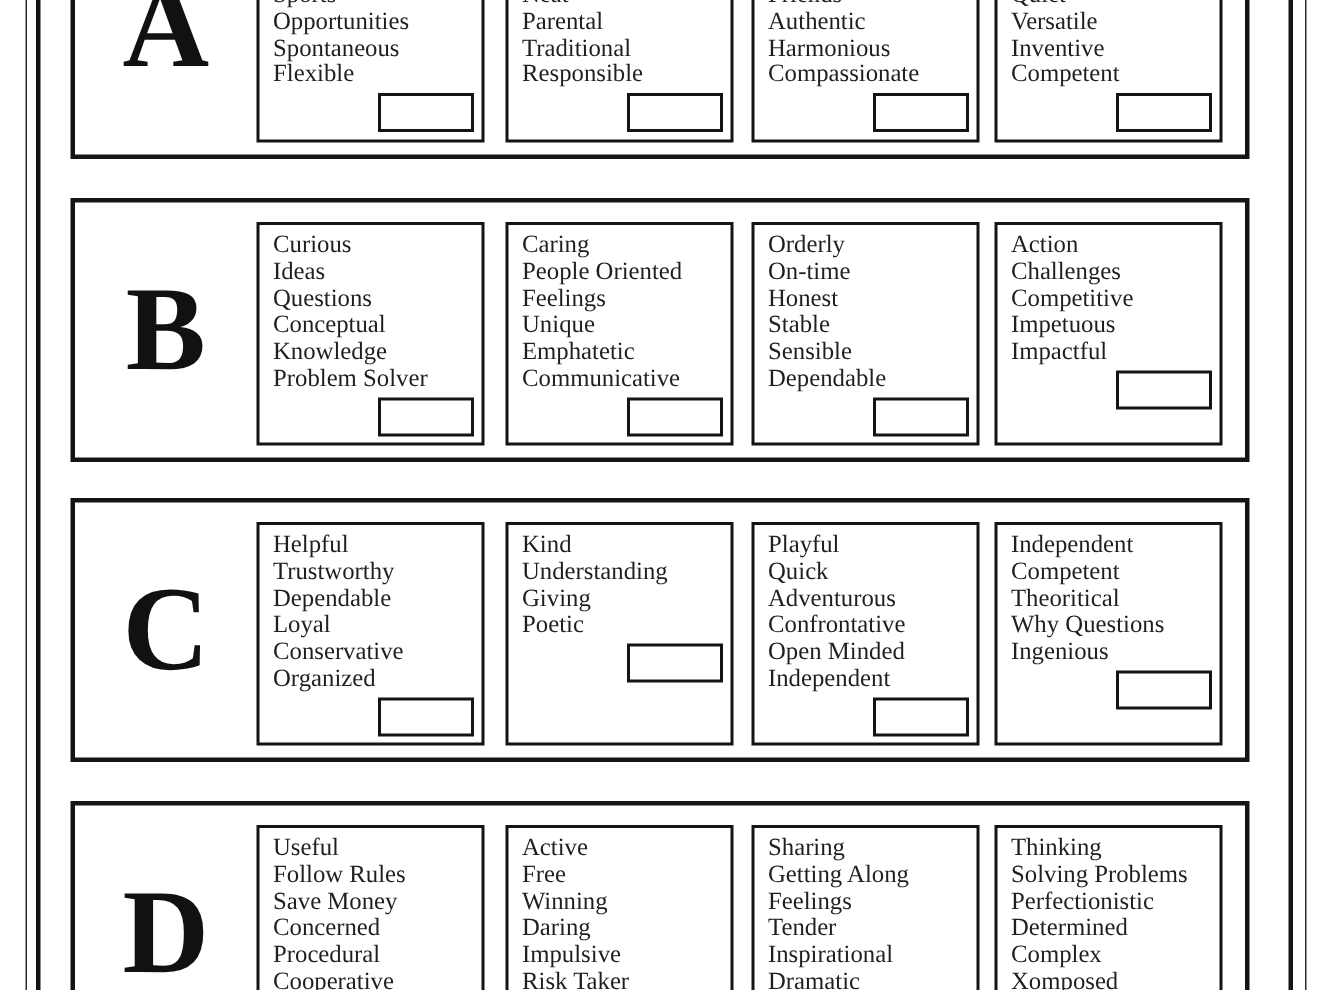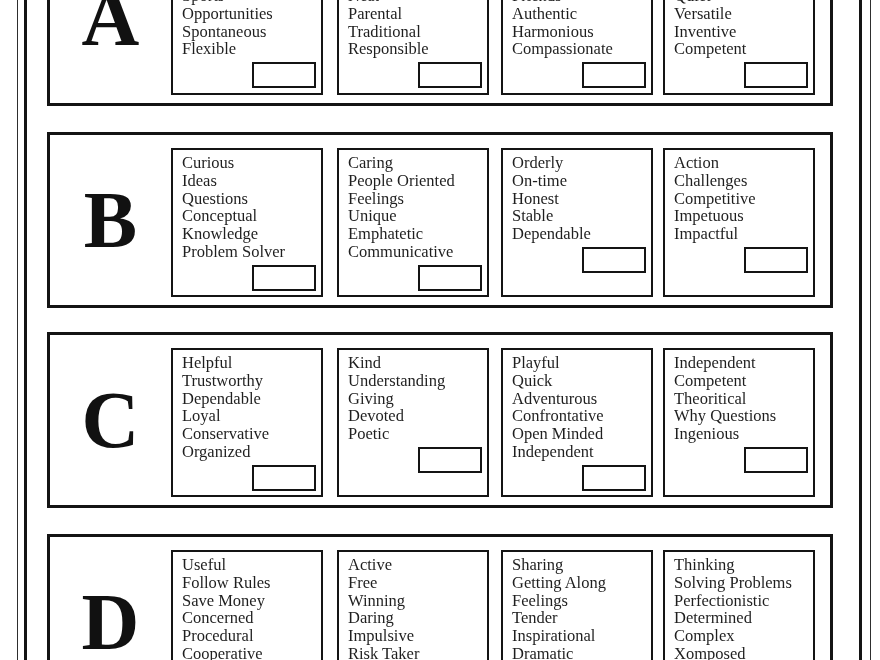--- a/index.html
+++ b/index.html
@@ -121,20 +121,21 @@
             <div class="word">Communicative</div>
           </div>
     <div class="score-box"></div>
   </div>
         <div class="word-box box-2">
     <div class="word-list">
             <div class="word">Orderly</div>
             <div class="word">On-time</div>
             <div class="word">Honest</div>
             <div class="word">Stable</div>
+            <div class="word">Sensible</div>
             <div class="word">Dependable</div>
           </div>
     <div class="score-box"></div>
   </div>
         <div class="word-box box-3">
     <div class="word-list">
             <div class="word">Action</div>
             <div class="word">Challenges</div>
             <div class="word">Competitive</div>
             <div class="word">Impetuous</div>
@@ -154,21 +155,20 @@
             <div class="word">Conservative</div>
             <div class="word">Organized</div>
           </div>
     <div class="score-box"></div>
   </div>
         <div class="word-box box-1">
     <div class="word-list">
             <div class="word">Kind</div>
             <div class="word">Understanding</div>
             <div class="word">Giving</div>
-            <div class="word">Devoted</div>
             <div class="word">Poetic</div>
           </div>
     <div class="score-box"></div>
   </div>
         <div class="word-box box-2">
     <div class="word-list">
             <div class="word">Playful</div>
             <div class="word">Quick</div>
             <div class="word">Adventurous</div>
             <div class="word">Confrontative</div>

